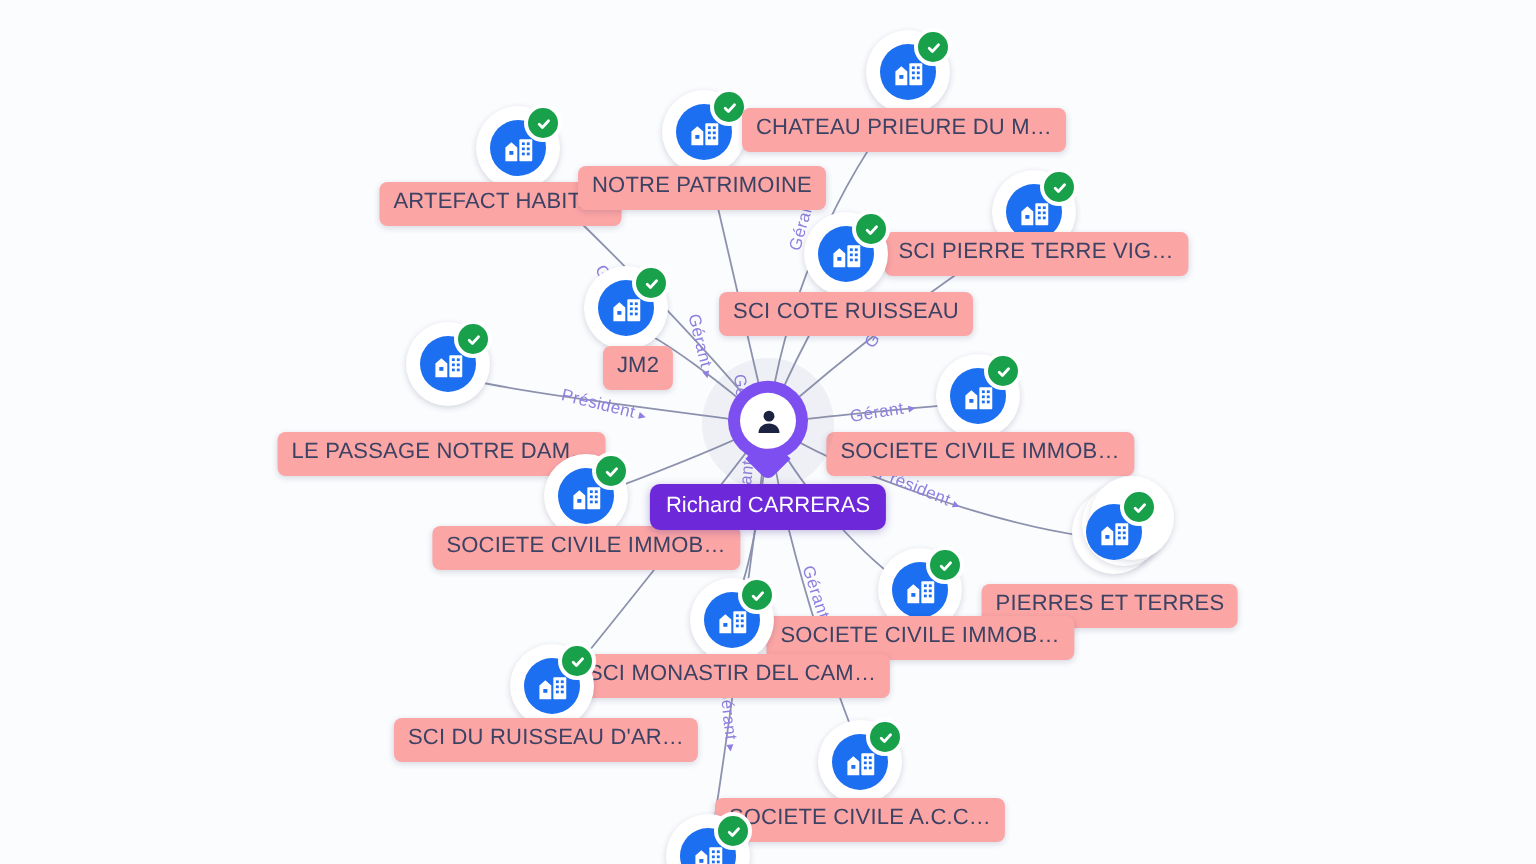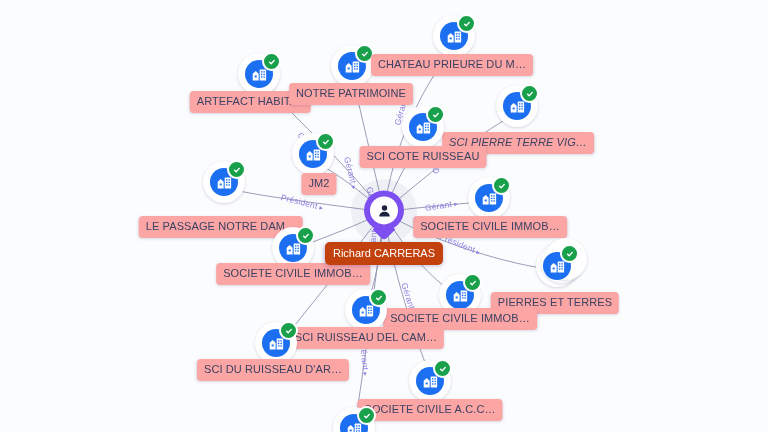--- a/index.html
+++ b/index.html
@@ -112,21 +112,21 @@
     left:50%;top:50%;
     transform:translate(-50%,-50%);
     width:28px;height:28px;border-radius:50%;
     background:#ffffff;
     display:flex;align-items:center;justify-content:center;
   }
   .person-chip{
     position:absolute;
     left:50%;top:30px;
     transform:translateX(-50%);
-    background:#c2410c;
+    background:#6d28d9;
     color:#ffffff;
     font-size:11px;
     padding:5px 8px 6px;
     border-radius:5px;
     white-space:nowrap;
     box-shadow:0 1px 4px rgba(60,40,140,.3);
   }
 
   
   .role{
@@ -265,21 +265,21 @@
               <rect x="14.6" y="12.1" width="1.7" height="1.6" fill="#1b6ff0"></rect>
             </svg>
           </div>
           <div class="check">
             <svg width="8" height="8" viewBox="0 0 12 12" fill="none" stroke="#ffffff" stroke-width="2.1" stroke-linecap="round" stroke-linejoin="round">
               <path d="M2.4 6.2 L4.8 8.6 L9.4 3.6"></path>
             </svg>
           </div>
         </div>
       </div>
-      <div class="chip" style="position: absolute; left: 518px; top: 132px; transform: translateX(-50%); font-style: italic;">SCI PIERRE TERRE VIG…</div>
+      <div class="chip" style="position: absolute; left: 518px; top: 116px; transform: translateX(-50%);">SCI PIERRE TERRE VIG…</div>
       <div class="node" style="left: 423px; top: 127px;">
         <div class="node-disc">
           <div class="icon-circle">
             <svg width="17" height="17" viewBox="0 0 20 20" fill="#ffffff">
               <path d="M2 17.2h7V9.1L5.5 6 2 9.1z"></path>
               <rect x="4.3" y="11.2" width="2.4" height="2.2" fill="#1b6ff0"></rect>
               <rect x="10.2" y="4.2" width="7.6" height="13" rx="0.6"></rect>
               <rect x="11.7" y="6.1" width="1.7" height="1.6" fill="#1b6ff0"></rect>
               <rect x="14.6" y="6.1" width="1.7" height="1.6" fill="#1b6ff0"></rect>
               <rect x="11.7" y="9.1" width="1.7" height="1.6" fill="#1b6ff0"></rect>
@@ -449,21 +449,21 @@
               <rect x="14.6" y="12.1" width="1.7" height="1.6" fill="#1b6ff0"></rect>
             </svg>
           </div>
           <div class="check">
             <svg width="8" height="8" viewBox="0 0 12 12" fill="none" stroke="#ffffff" stroke-width="2.1" stroke-linecap="round" stroke-linejoin="round">
               <path d="M2.4 6.2 L4.8 8.6 L9.4 3.6"></path>
             </svg>
           </div>
         </div>
       </div>
-      <div class="chip" style="position: absolute; left: 366px; top: 327px; transform: translateX(-50%);">SCI RUISSEAU DEL CAM…</div>
+      <div class="chip" style="position: absolute; left: 366px; top: 327px; transform: translateX(-50%);">SCI MONASTIR DEL CAM…</div>
       <div class="node" style="left: 276px; top: 343px;">
         <div class="node-disc">
           <div class="icon-circle">
             <svg width="17" height="17" viewBox="0 0 20 20" fill="#ffffff">
               <path d="M2 17.2h7V9.1L5.5 6 2 9.1z"></path>
               <rect x="4.3" y="11.2" width="2.4" height="2.2" fill="#1b6ff0"></rect>
               <rect x="10.2" y="4.2" width="7.6" height="13" rx="0.6"></rect>
               <rect x="11.7" y="6.1" width="1.7" height="1.6" fill="#1b6ff0"></rect>
               <rect x="14.6" y="6.1" width="1.7" height="1.6" fill="#1b6ff0"></rect>
               <rect x="11.7" y="9.1" width="1.7" height="1.6" fill="#1b6ff0"></rect>

